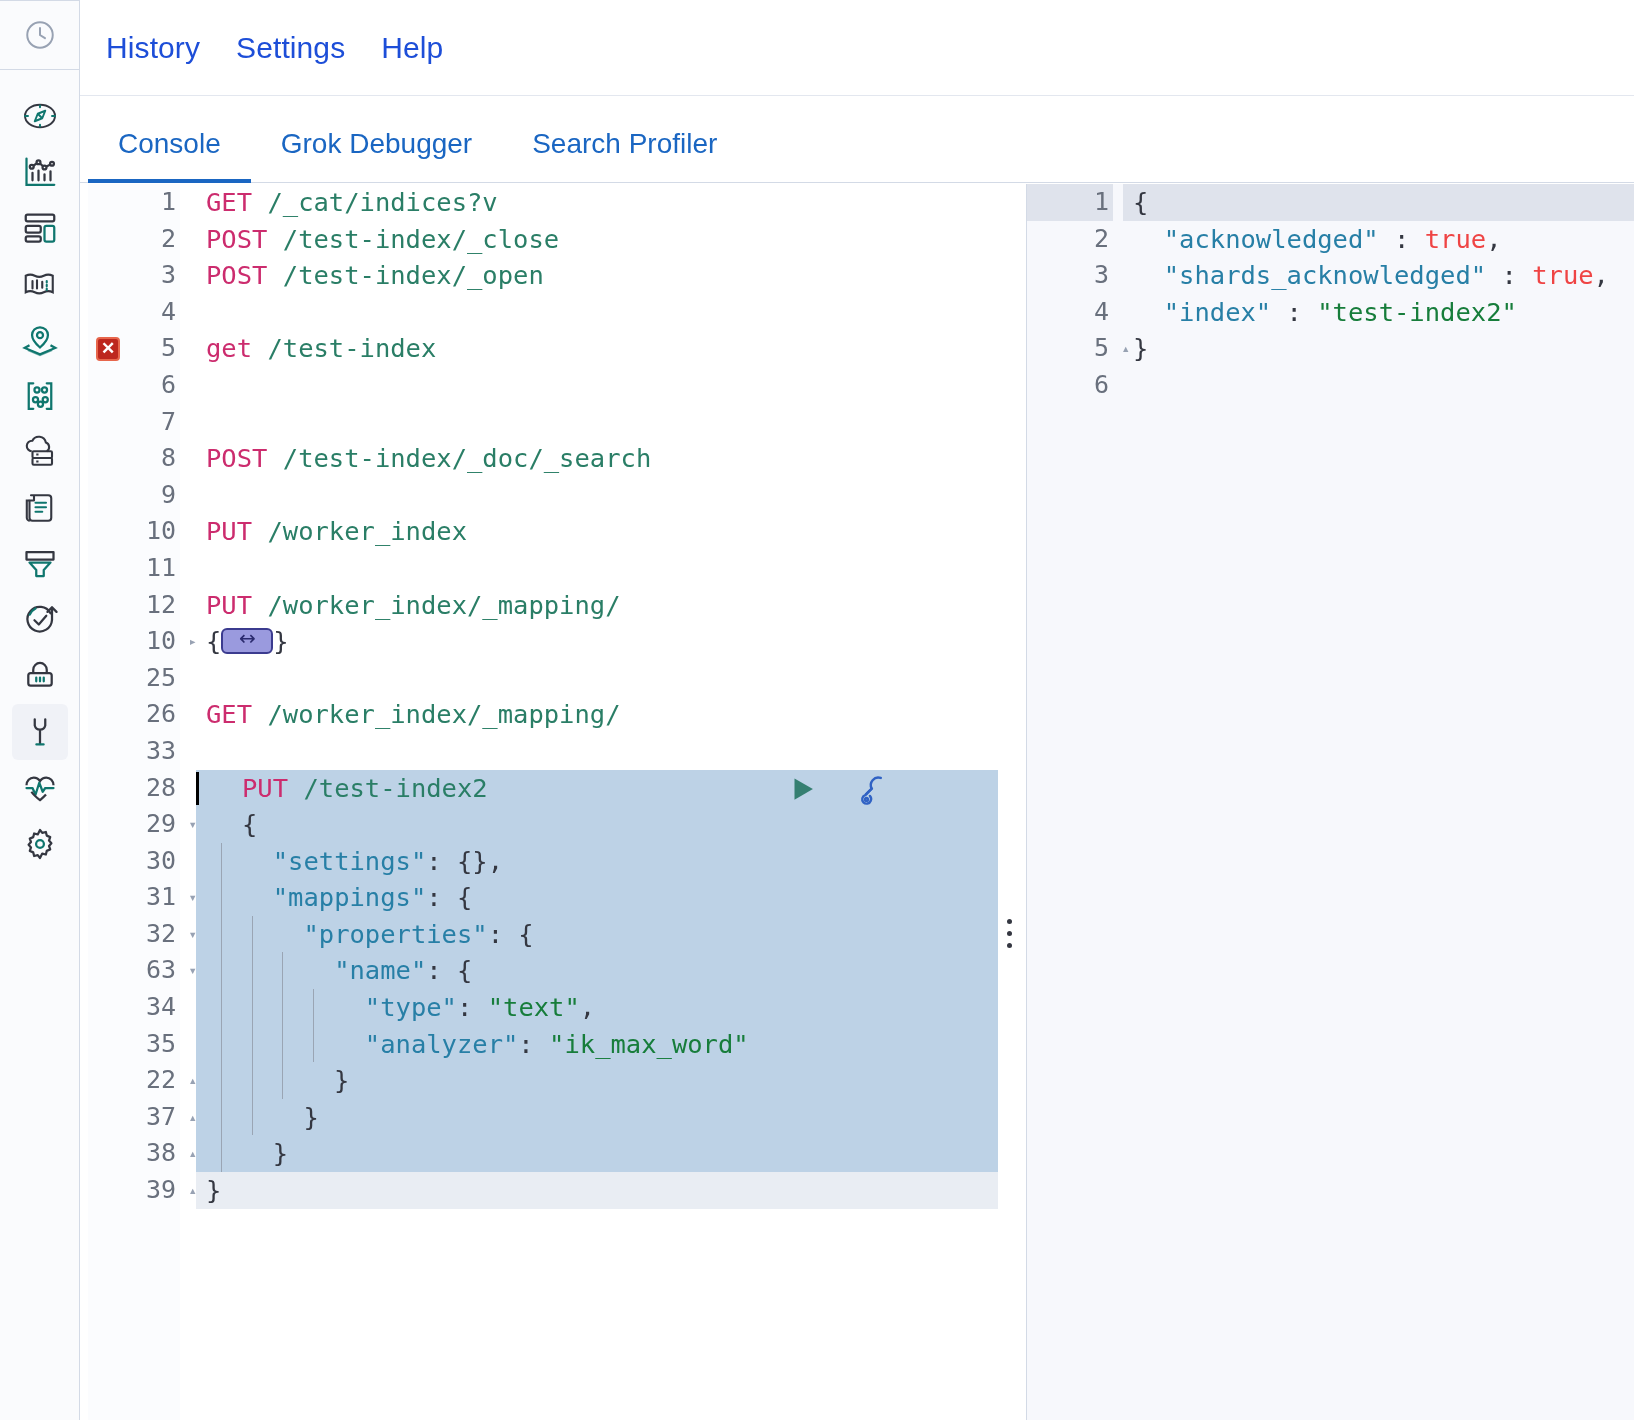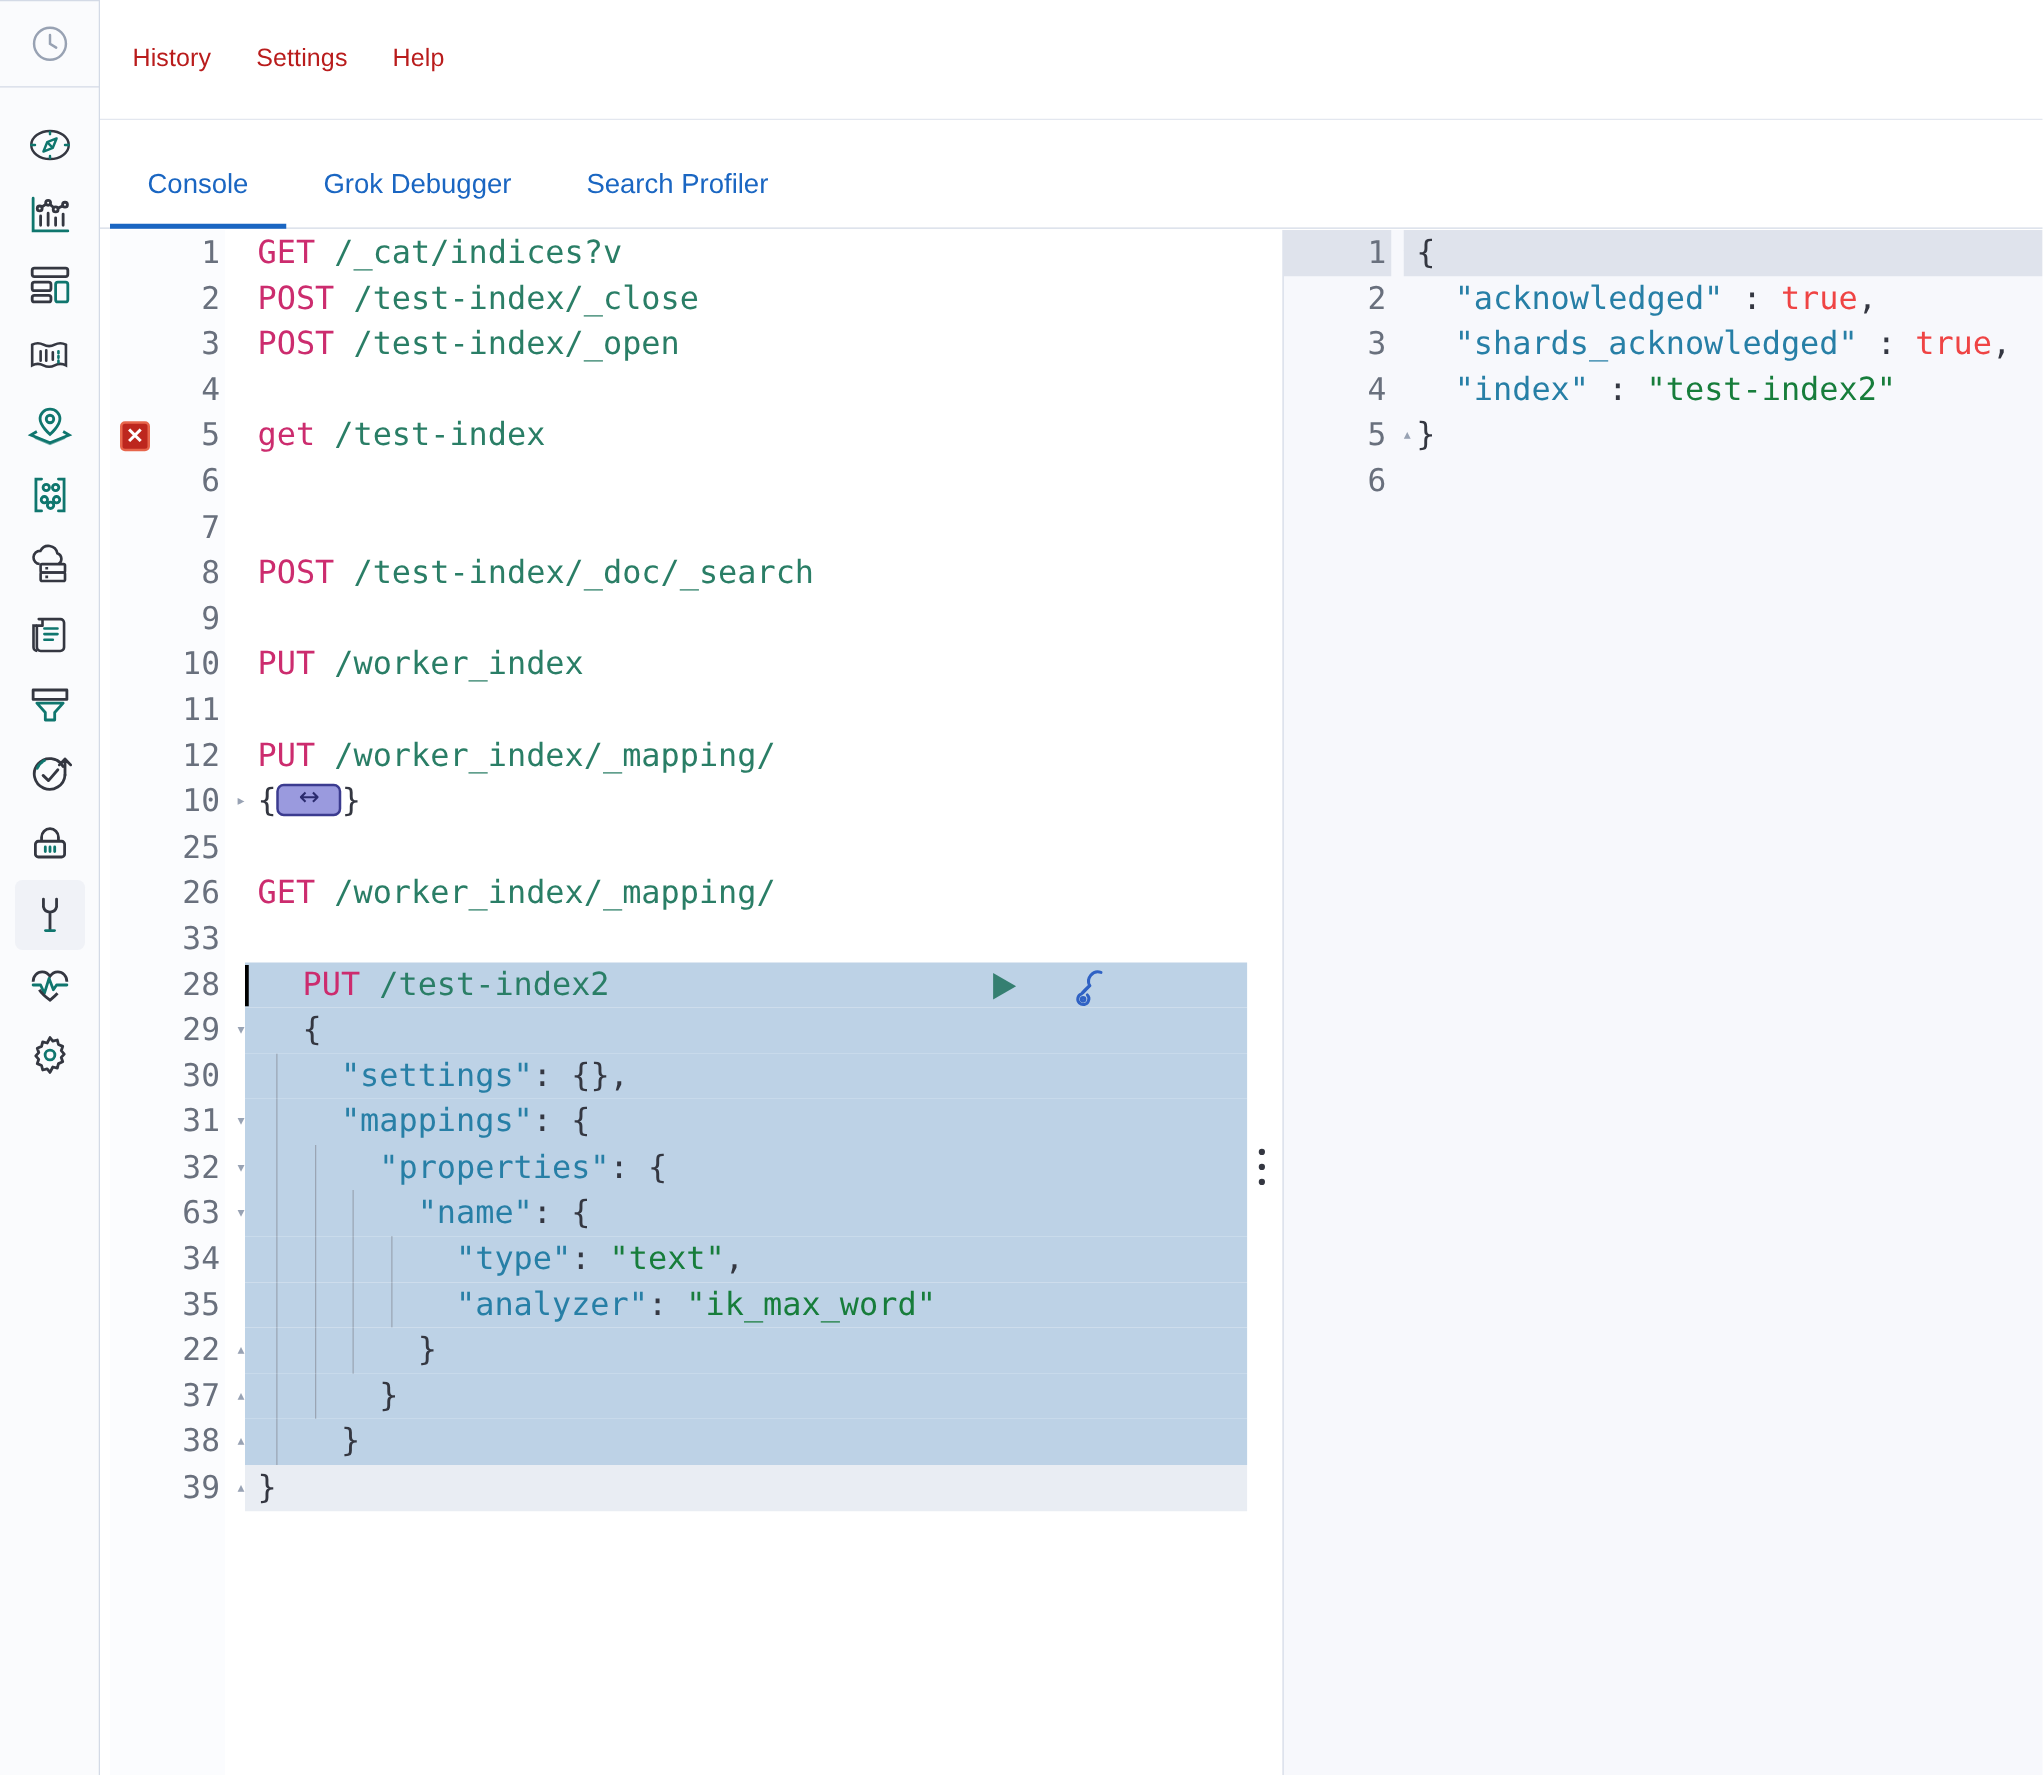--- a/index.html
+++ b/index.html
@@ -38,36 +38,36 @@
   }
 
   #menubar {
     height:96px;
     display:flex; align-items:center;
     padding-left:8px;
     background:#fff;
     border-bottom:1px solid #e3e7ef;
   }
   .menu-link {
-    color:#b91c1c;
-    font-size:20px;
+    color:#1d4ed8;
+    font-size:30px;
     padding:8px 18px;
     white-space:nowrap;
     letter-spacing:0.1px;
   }
 
   #tabbar {
     height:87px;
     display:flex; align-items:flex-end;
     padding-left:8px;
     border-bottom:1px solid #d3dae6;
     background:#fff;
   }
   .tab {
-    font-size:22px;
+    font-size:28px;
     color:#1a66c2;
     padding:0 30px 22px 30px;
     position:relative;
     white-space:nowrap;
   }
   .tab.selected::after {
     content:"";
     position:absolute; left:0; right:0; bottom:-1px;
     height:4px; background:#1a66c2;
   }

